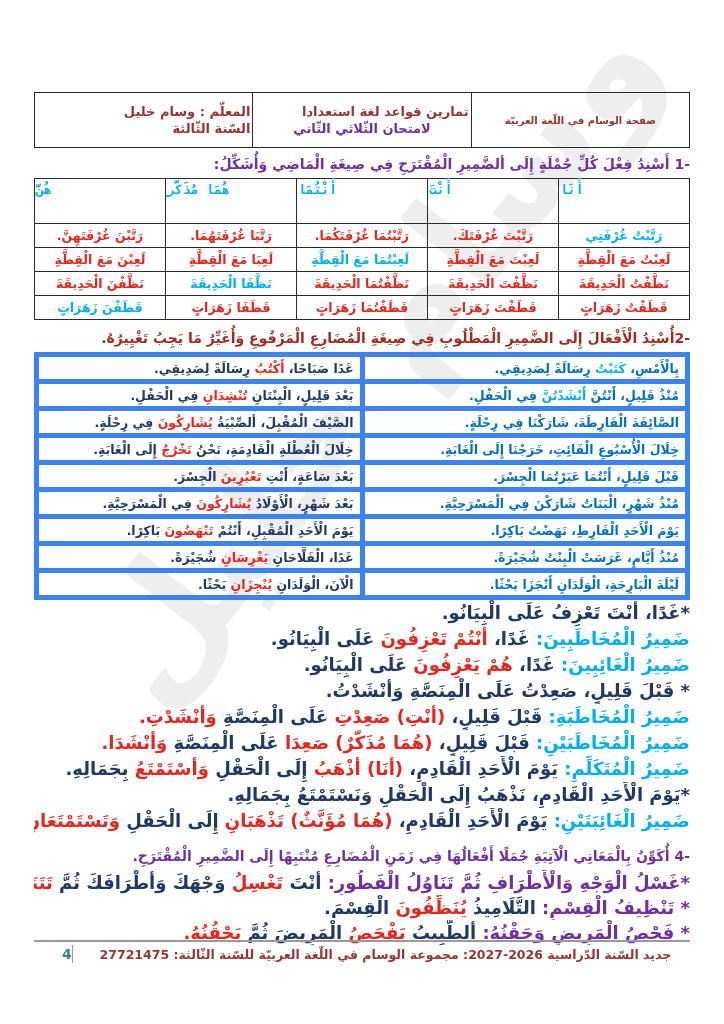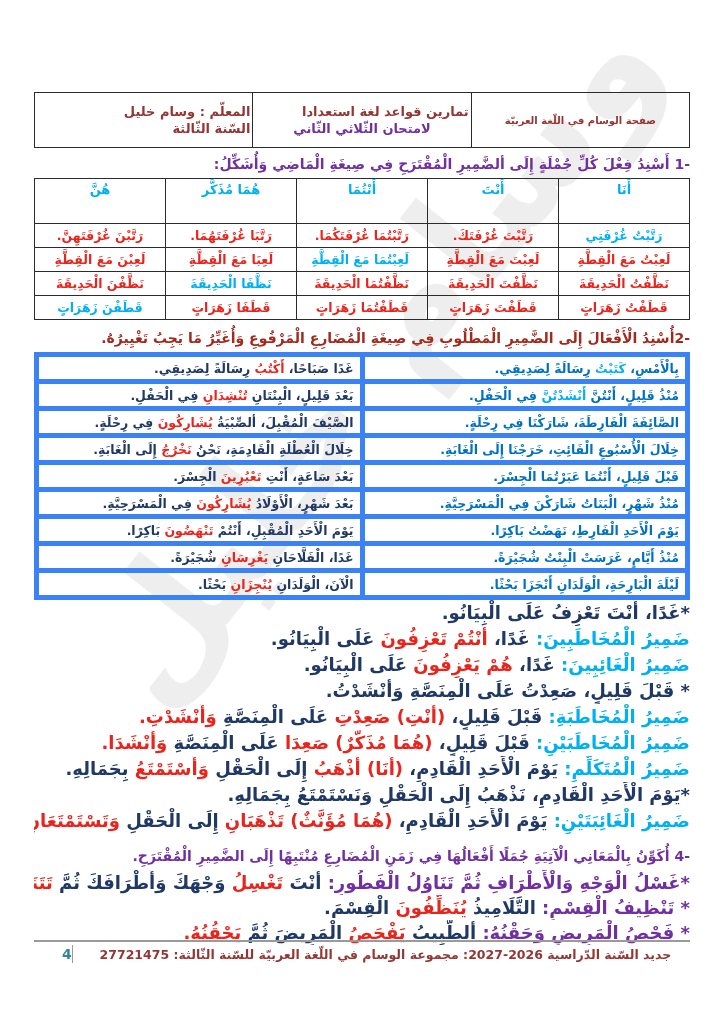--- a/index.html
+++ b/index.html
@@ -33,21 +33,21 @@
     height:46px;
   }
   .header-table .t-title{font-size:10px;}
 
   .sec-heading{font-weight:700;font-size:14px;margin:6px 0 4px 0;line-height:20px;}
   .sec-heading .num{display:inline-block;}
 
   
   .conj-table th{
     border:1px solid #2b2b2b;font-weight:700;font-size:13px;
-    color:#00b0f0;vertical-align:top;height:40px;padding-top:3px;text-align:center;
+    color:#00b0f0;vertical-align:top;height:40px;padding-top:3px;text-align:left;font-family:Liberation Mono, monospace;
   }
   .conj-table td{
     border:1px solid #2b2b2b;font-weight:700;font-size:12.5px;
     text-align:center;height:21px;padding:1px 18px;white-space:nowrap;overflow:hidden;
   }
 
   
   .pres-table td{
     border:5px solid #3b82f6;font-weight:700;font-size:12.5px;
     text-align:right;height:20px;padding:1px 6px 1px 2px;white-space:nowrap;overflow:hidden;

